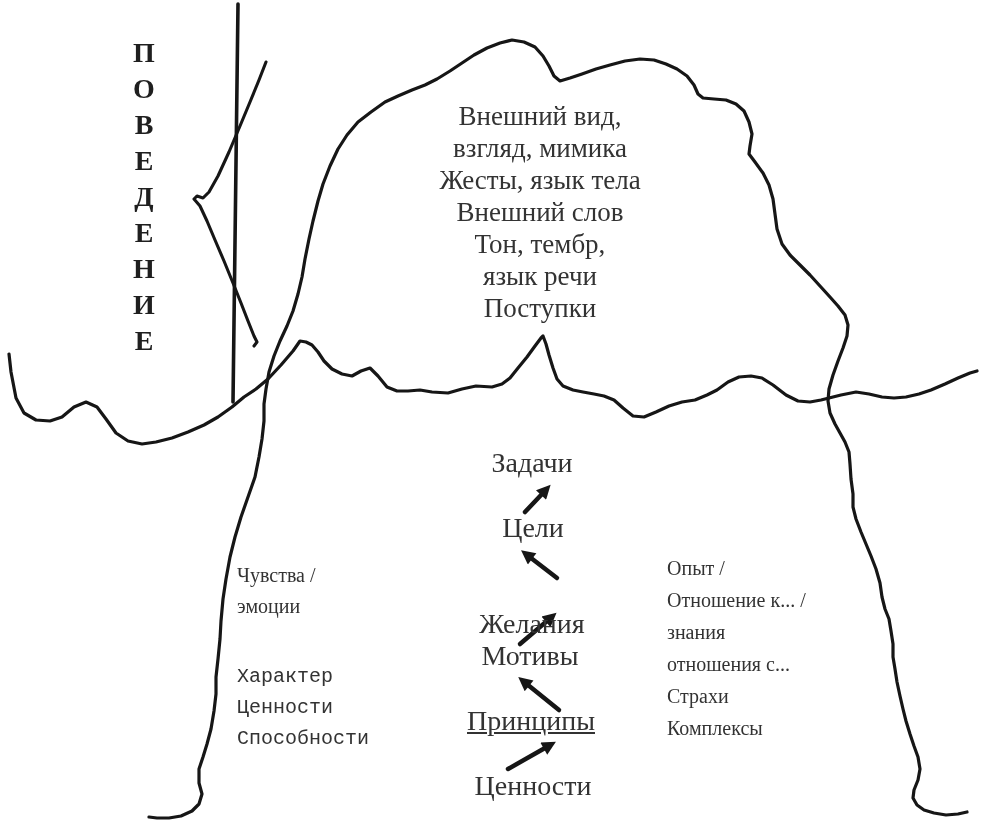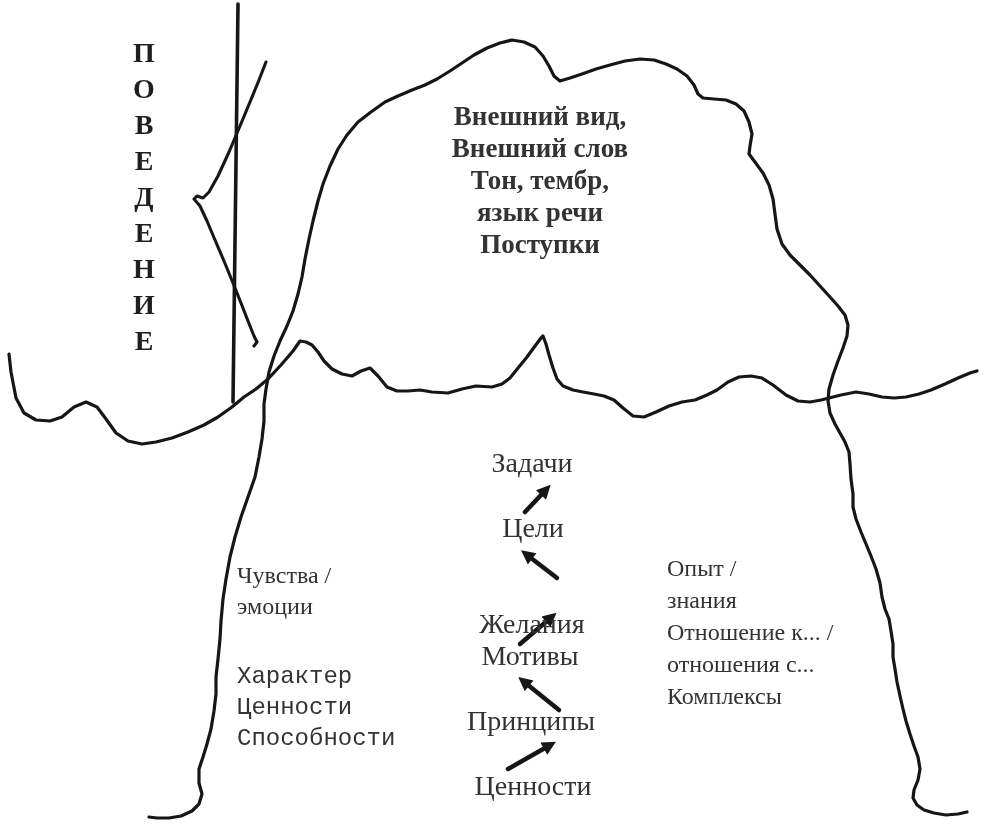--- a/index.html
+++ b/index.html
@@ -13,27 +13,27 @@
   .stage svg.strokes{position:absolute;left:0;top:0;color:var(--ink);}
   .stroke{stroke:currentColor;fill:none;stroke-linecap:round;stroke-linejoin:round;}
   .ink-fill{fill:var(--ink);}
   .vtitle{
     position:absolute;left:128px;top:41px;width:32px;
     display:flex;flex-direction:column;gap:13px;align-items:center;
     font-weight:bold;font-size:28px;line-height:23px;color:#1f1f1f;
   }
   .cloud{
     position:absolute;left:540px;top:100px;transform:translateX(-50%);
-    text-align:center;font-size:27px;line-height:32px;white-space:nowrap;font-weight:bold;
+    text-align:center;font-size:27px;line-height:32px;white-space:nowrap;
   }
   .chain-label{
     position:absolute;transform:translateX(-50%);
     font-size:28px;line-height:28px;white-space:nowrap;
   }
-  .side{position:absolute;font-size:24px;white-space:nowrap;}
+  .side{position:absolute;font-size:20px;white-space:nowrap;}
   .side div{line-height:31px;}
   .right-block div{line-height:32px;}
 </style>
 </head>
 <body>
 
 <div class="stage" style="background: rgb(255, 255, 255); color: rgb(51, 51, 51); --ink: #161616;">
 
   <svg class="strokes" width="1000" height="833" viewBox="0 0 1000 833">
     <defs>
@@ -66,44 +66,47 @@
     <span>Е</span>
     <span>Д</span>
     <span>Е</span>
     <span>Н</span>
     <span>И</span>
     <span>Е</span>
   </div>
 
   <div class="cloud">
     <div>Внешний вид,</div>
+    <div>взгляд, мимика</div>
+    <div>Жесты, язык тела</div>
     <div>Внешний слов</div>
     <div>Тон, тембр,</div>
     <div>язык речи</div>
     <div>Поступки</div>
   </div>
 
   <div class="chain-label" style="left:532px;top:449px;">Задачи</div>
   <div class="chain-label" style="left:533px;top:514px;">Цели</div>
   <div class="chain-label" style="left:532px;top:610px;">Желания</div>
   <div class="chain-label" style="left:530px;top:642px;">Мотивы</div>
-  <div class="chain-label" style="left:531px;top:707px;">Принципы</div>
+  <div class="chain-label" style="left:531px;top:707px;text-decoration:underline;">Принципы</div>
   <div class="chain-label" style="left:533px;top:772px;">Ценности</div>
 
   <div class="side" style="left:237px;top:560px;">
     <div>Чувства /</div>
     <div>эмоции</div>
   </div>
   <div class="side" style="left:237px;top:661px;font-family:Liberation Mono, monospace;">
     <div>Характер</div>
     <div>Ценности</div>
     <div>Способности</div>
   </div>
 
   <div class="side right-block" style="left:667px;top:552px;">
     <div>Опыт /</div>
+    <div>Отношение к... /</div>
     <div>знания</div>
-    <div>Отношение к... /</div>
     <div>отношения с...</div>
+    <div>Страхи</div>
     <div>Комплексы</div>
   </div>
 
 </div>
 
 </body></html>

